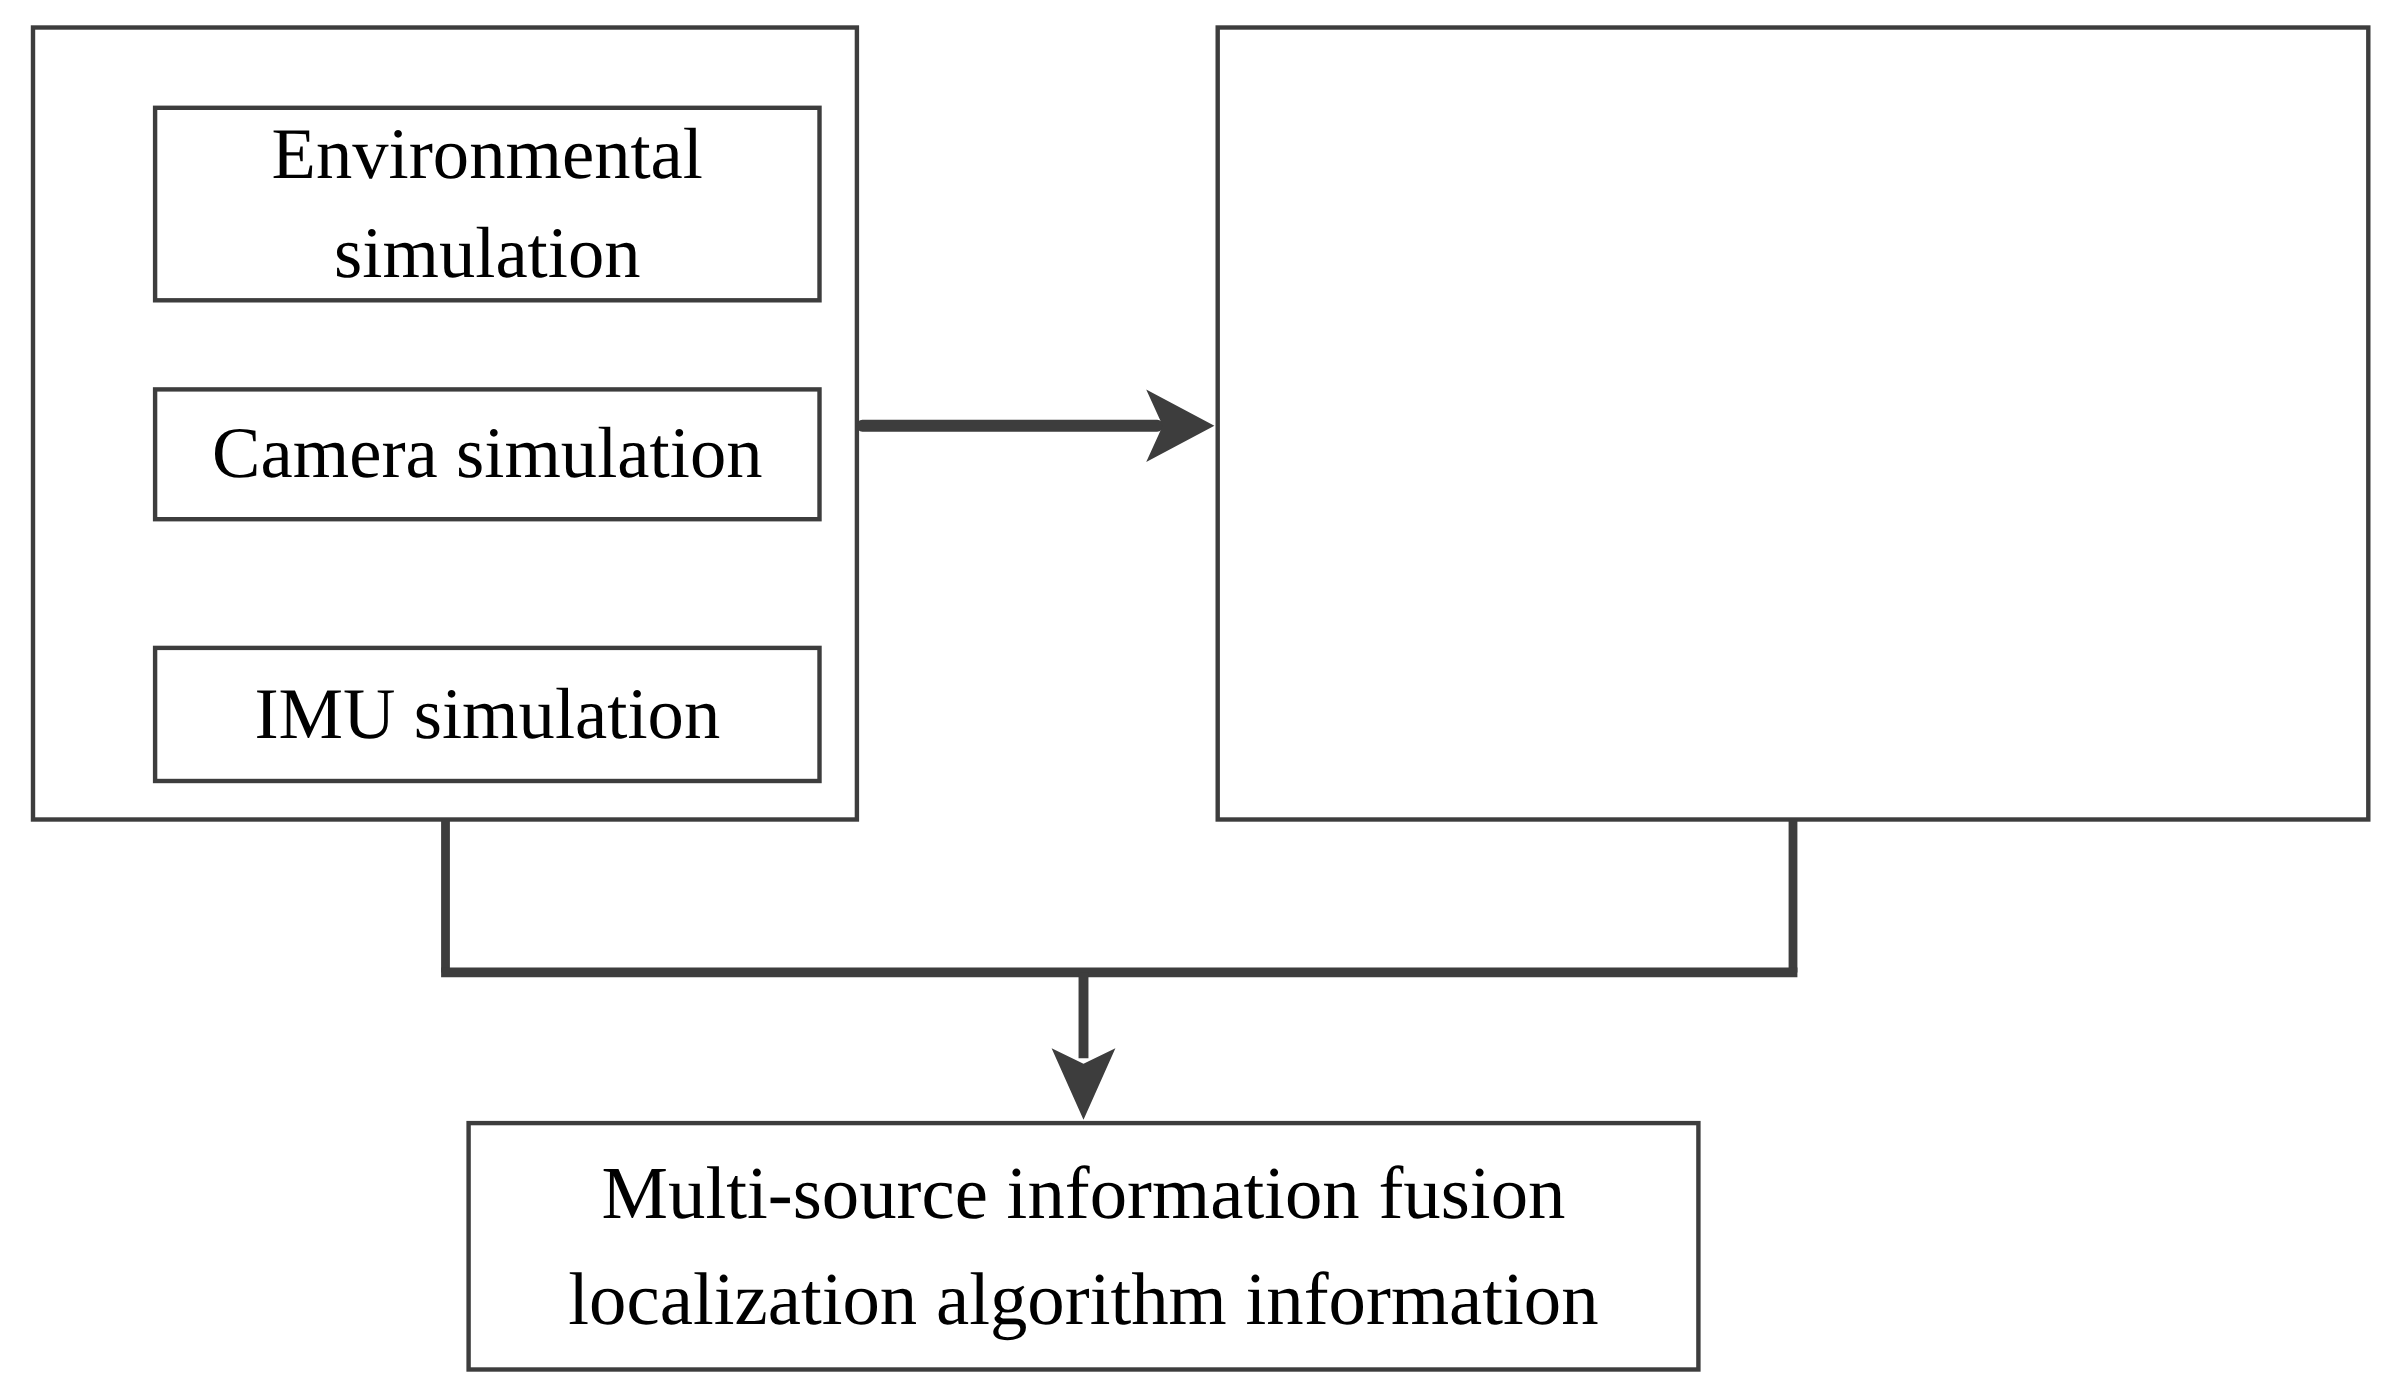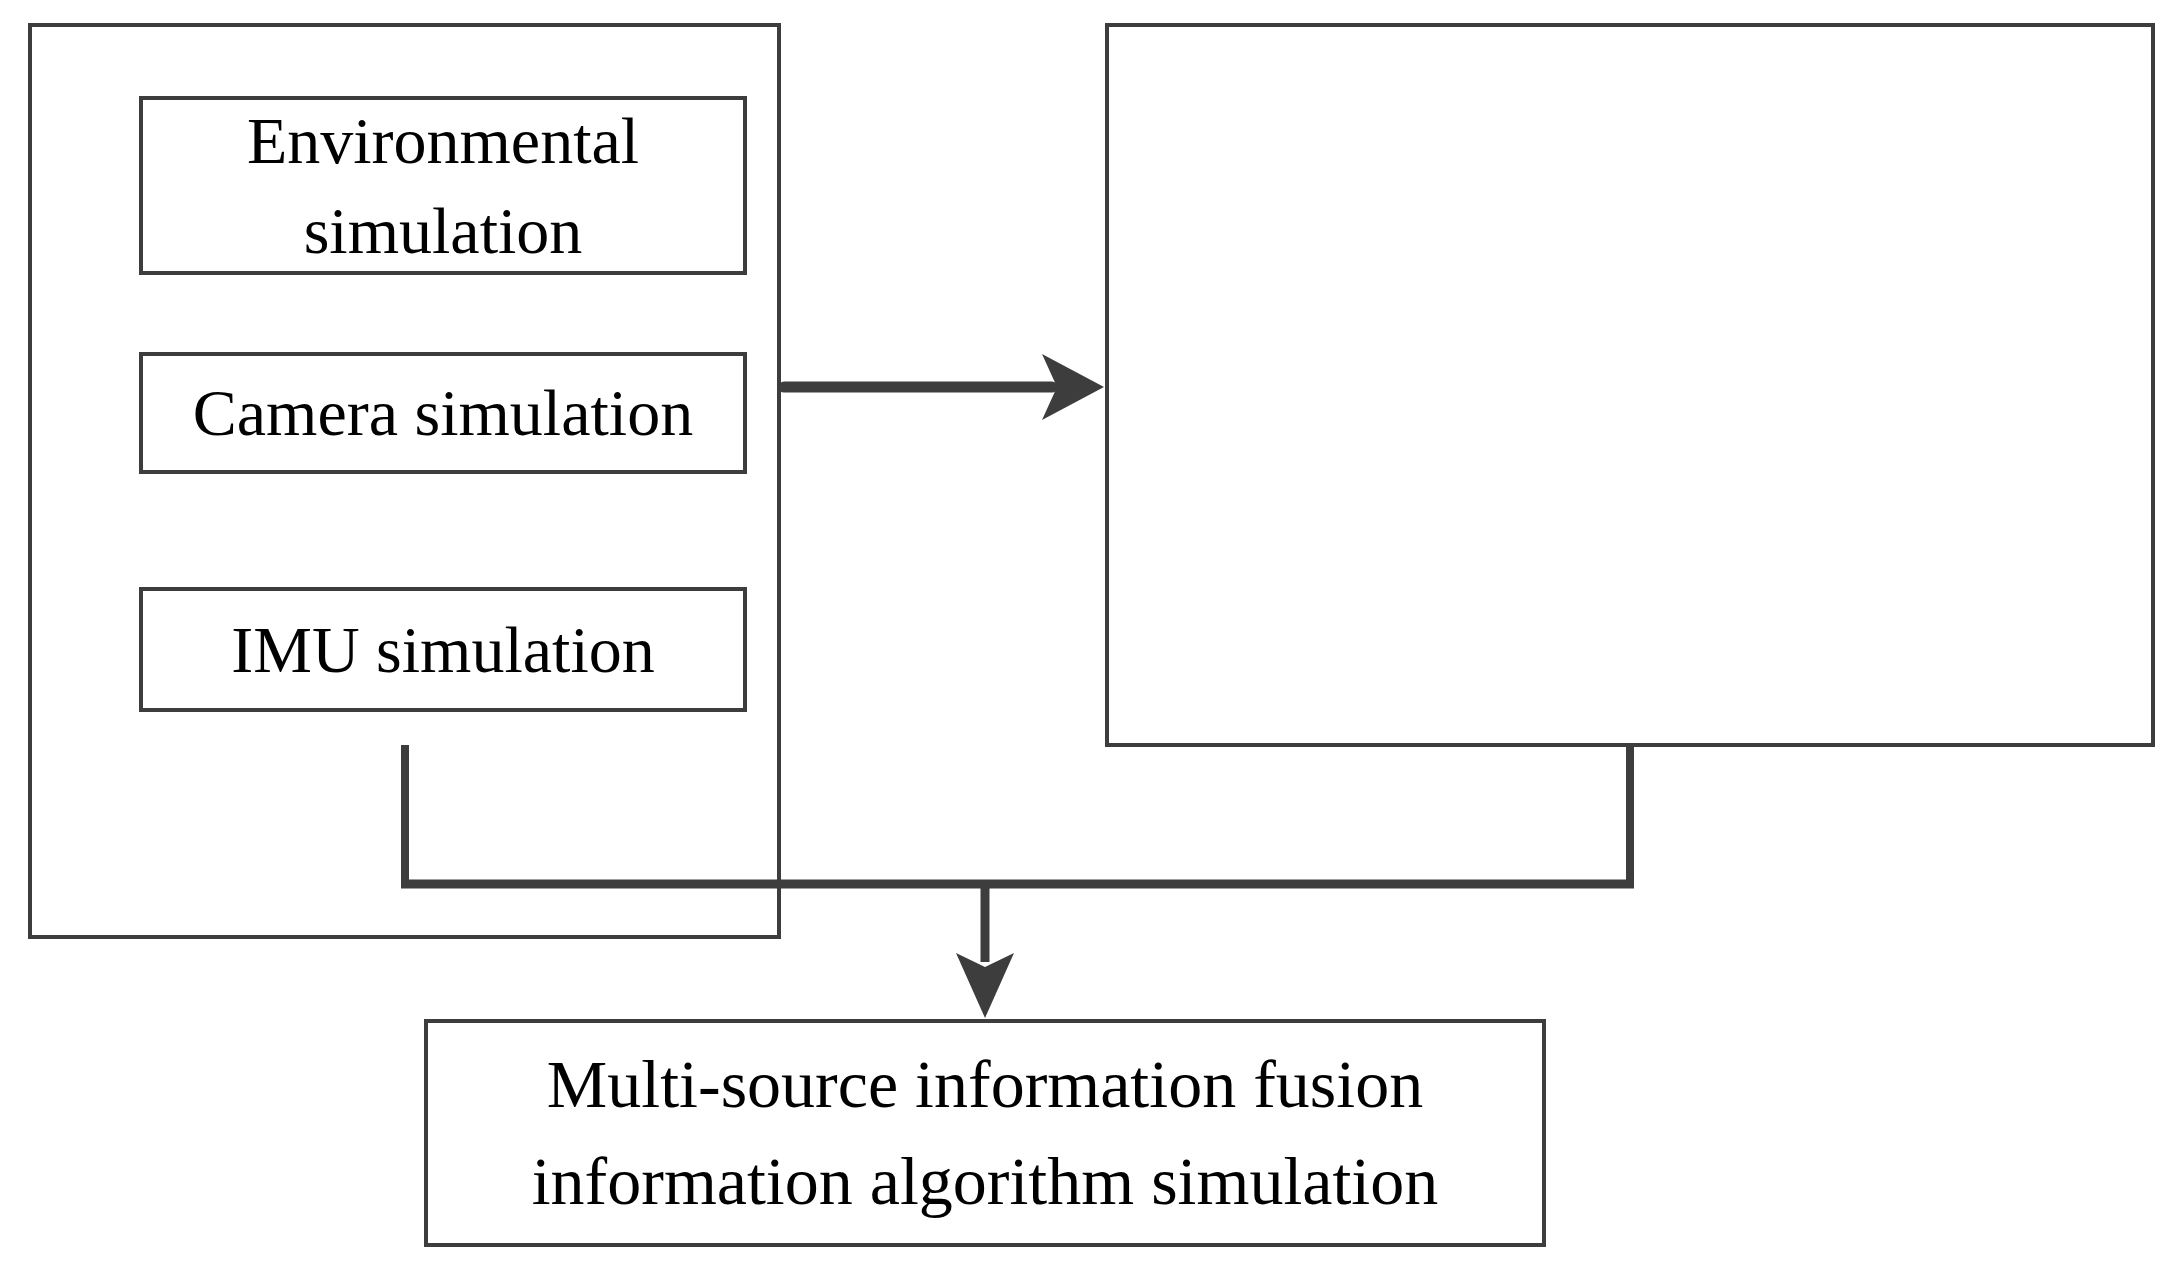--- a/index.html
+++ b/index.html
@@ -32,21 +32,21 @@
     justify-content: center;
     text-align: center;
   }
   .node .label {
     white-space: pre-line;
     font-size: 66px;
     line-height: 1.36;
     color: var(--text);
   }
   
-  .left-container  { left: 28px;   top: 23px; width: 753px;  height: 916px; }
+  .left-container  { left: 28px;   top: 23px; width: 753px;  height: 724px; }
   .box-env         { left: 107px;  top: 69px;  width: 608px; height: 179px; }
   .box-camera      { left: 107px;  top: 325px; width: 608px; height: 122px; }
   .box-imu         { left: 107px;  top: 560px; width: 608px; height: 125px; }
   
   .right-container { left: 1105px; top: 23px; width: 1050px; height: 724px; }
   
   .box-output      { left: 424px;  top: 1019px; width: 1122px; height: 228px; }
   .box-output .label { font-size: 68px; line-height: 1.42; }
 
   svg.overlay {
@@ -78,21 +78,21 @@
   </div>
 
   <div class="container right-container">
     
     
     
   </div>
 
   <div class="node box-output">
     <div class="label">Multi-source information fusion
-information algorithm simulation</div>
+localization algorithm information</div>
   </div>
 
   <svg class="overlay" viewBox="0 0 2176 1273">
 
     <g>
       <path class="ln" d="M 784 387 H 1052" stroke-width="11" stroke-linecap="round"></path>
       <path class="hd" d="M 1104 387 L 1042 354 L 1057 387 L 1042 420 Z"></path>
     </g>
 
     <g>

